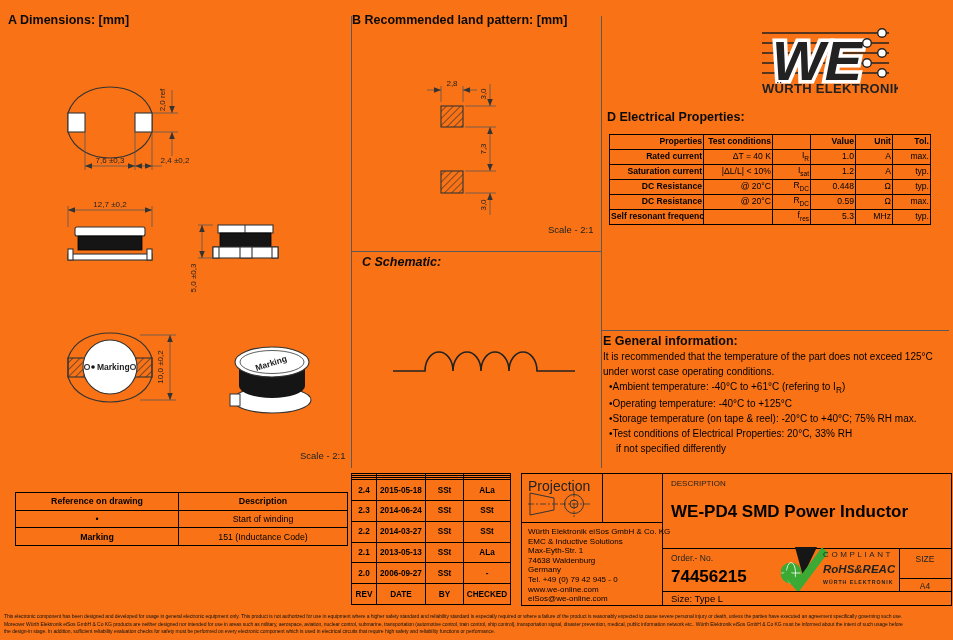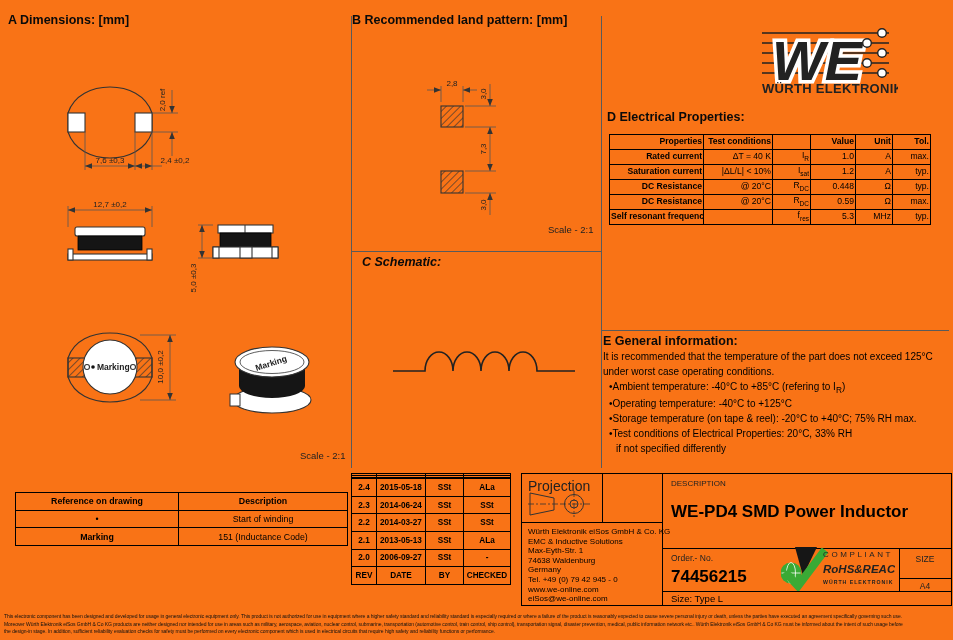--- a/index.html
+++ b/index.html
@@ -23,21 +23,21 @@
   .eblock{position:absolute;left:603px;top:350px;width:348px;font-size:10px;line-height:14.8px;color:#000;}
   .eblock .ind{margin-left:6px;}
   .eblock .ind2{margin-left:13px;}
   .eblock div{white-space:nowrap;}
   
   .reftable{position:absolute;left:15px;top:492px;width:332px;height:54px;border-collapse:collapse;
             table-layout:fixed;font-size:8.8px;text-align:center;color:#000;}
   .reftable td{border:1px solid #000;padding:0;white-space:nowrap;}
   .reftable td.hd{font-weight:bold;}
   
-  .revtable{position:absolute;left:351px;top:473px;width:159px;height:112px;border-collapse:collapse;
+  .revtable{position:absolute;left:351px;top:473px;width:159px;height:132px;border-collapse:collapse;
             table-layout:fixed;font-size:8.2px;font-weight:bold;text-align:center;color:#000;}
   .revtable td{border:1px solid #000;padding:0;white-space:nowrap;overflow:hidden;}
   
   .projbox{position:absolute;left:521px;top:473px;width:140px;height:131px;border:1px solid #000;}
   .projlabel{position:absolute;left:6px;top:4px;font-size:14px;color:#222;}
   .company{position:absolute;left:6px;top:53px;font-size:8px;line-height:9.6px;white-space:nowrap;color:#000;}
   
   .tblock{position:absolute;left:662px;top:473px;width:288px;height:131px;border:1px solid #000;}
   .tb-desc{position:absolute;left:8px;top:5px;font-size:8px;color:#222;}
   .tb-title{position:absolute;left:8px;top:28px;font-size:17px;font-weight:bold;white-space:nowrap;color:#000;}
@@ -288,21 +288,21 @@
       <td>5.3</td>
       <td>MHz</td>
       <td>typ.</td>
     </tr>
   </tbody>
     </table>
 
   <div class="eblock">
     <div>It is recommended that the temperature of the part does not exceed 125°C</div>
     <div>under worst case operating conditions.</div>
-    <div class="ind"><span>•Ambient temperature: -40°C to +85°C (refering to I</span><sub>R</sub><span>)</span></div>
+    <div class="ind"><span>•Ambient temperature: -40°C to +61°C (refering to I</span><sub>R</sub><span>)</span></div>
     <div class="ind"><span>•Operating temperature: -40°C to +125°C</span></div>
     <div class="ind"><span>•Storage temperature (on tape &amp; reel): -20°C to +40°C; 75% RH max.</span></div>
     <div class="ind"><span>•Test conditions of Electrical Properties: 20°C, 33% RH</span></div>
     <div class="ind2">if not specified differently</div>
   </div>
 
   <table class="reftable">
     <colgroup>
         <col style="width:163px">
         <col style="width:169px">

